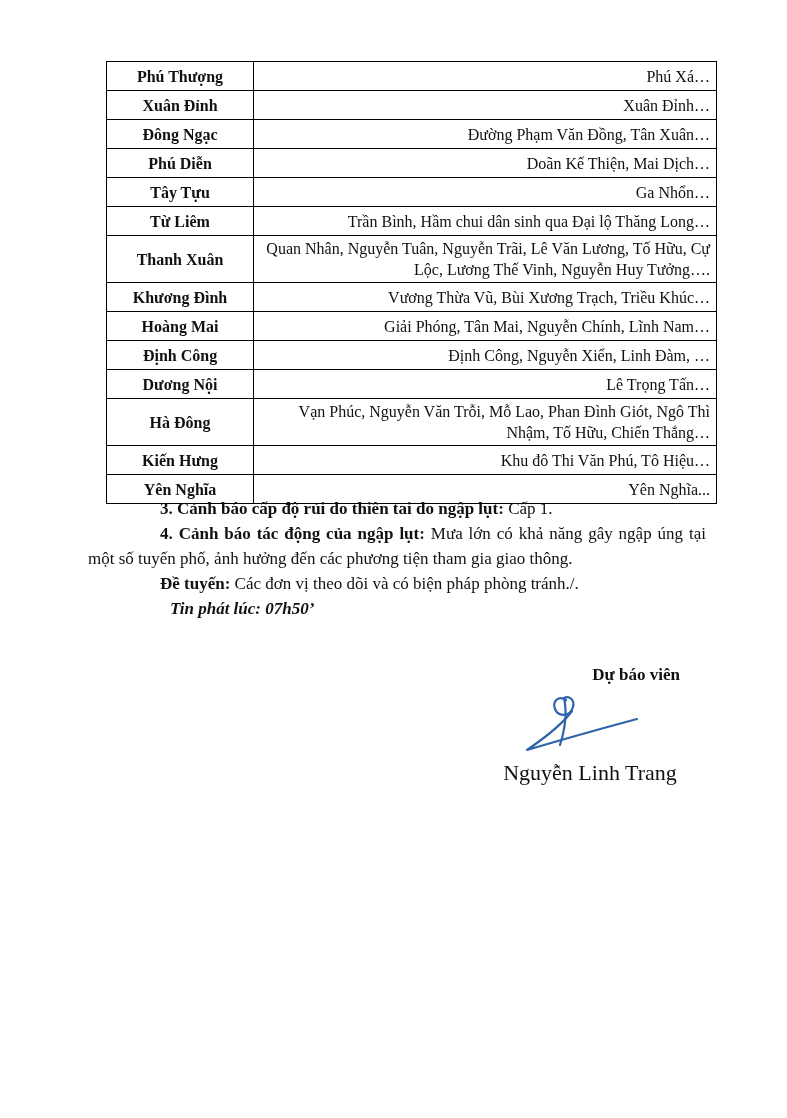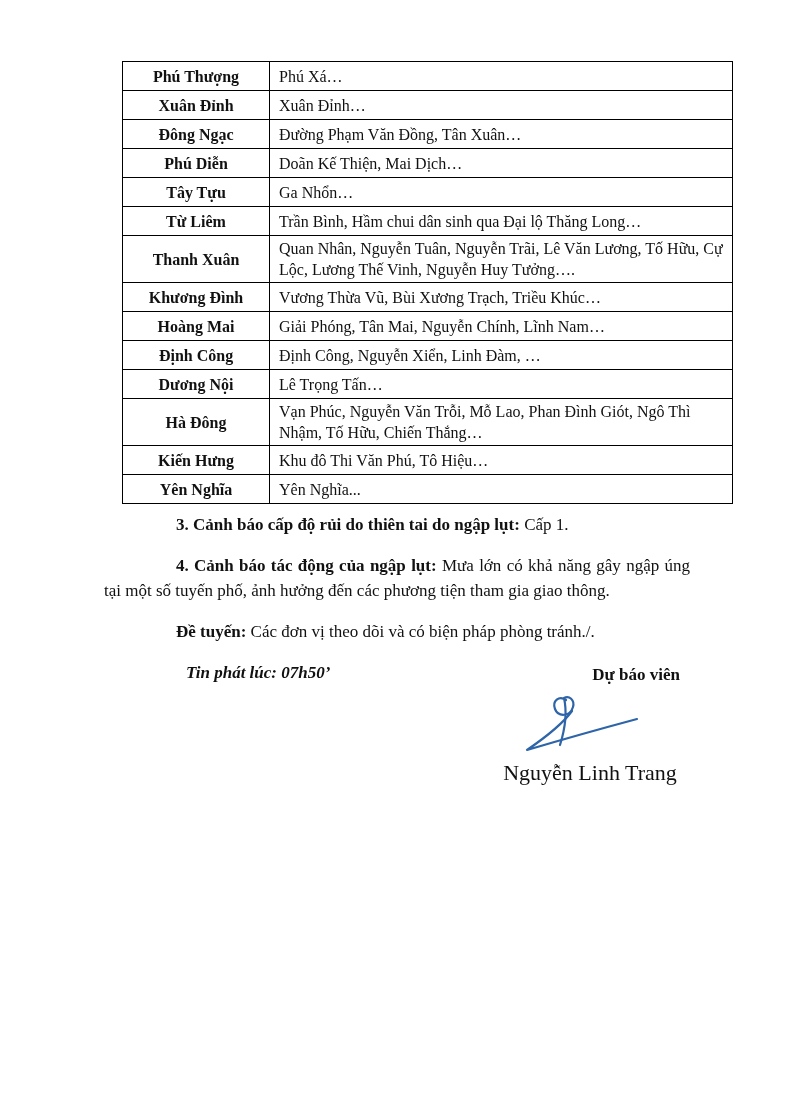--- a/index.html
+++ b/index.html
@@ -3,41 +3,41 @@
 <meta charset="utf-8">
 <style>
   html,body{margin:0;padding:0;}
   body{
     width:787px;height:1118px;position:relative;background:#ffffff;
     font-family:"Liberation Serif","DejaVu Serif",serif;color:#111;
     overflow:hidden;
   }
   
   .district-table{
-    position:absolute;left:122px;top:61px;width:611px;
+    position:absolute;left:106px;top:61px;width:611px;
     border-collapse:collapse;table-layout:fixed;
   }
   .district-table td{
     border:1.5px solid #000;
     font-size:16px;line-height:21px;
     vertical-align:middle;
   }
   .district-table td.col-district{
     font-weight:bold;text-align:center;width:147px;
     padding:2px 4px;height:24px;
   }
   .district-table td.col-streets{
-    padding:2px 6px 2px 9px;text-align:left;
+    padding:2px 6px 2px 9px;text-align:right;
   }
   
   .body-text{
     position:absolute;left:88px;top:496px;width:618px;
     font-size:17px;line-height:25px;
   }
-  .body-text p{margin:16px;}
+  .body-text p{margin:0;}
   .p-indent{text-indent:72px;}
   .p-justify{text-align:justify;}
   .p-issued{text-indent:82px;font-weight:bold;font-style:italic;}
   
   .sig-role{
     position:absolute;left:500px;top:665px;width:180px;
     text-align:right;font-weight:bold;font-size:17px;
   }
   .sig-mark{position:absolute;left:516px;top:693px;}
   .sig-name{

